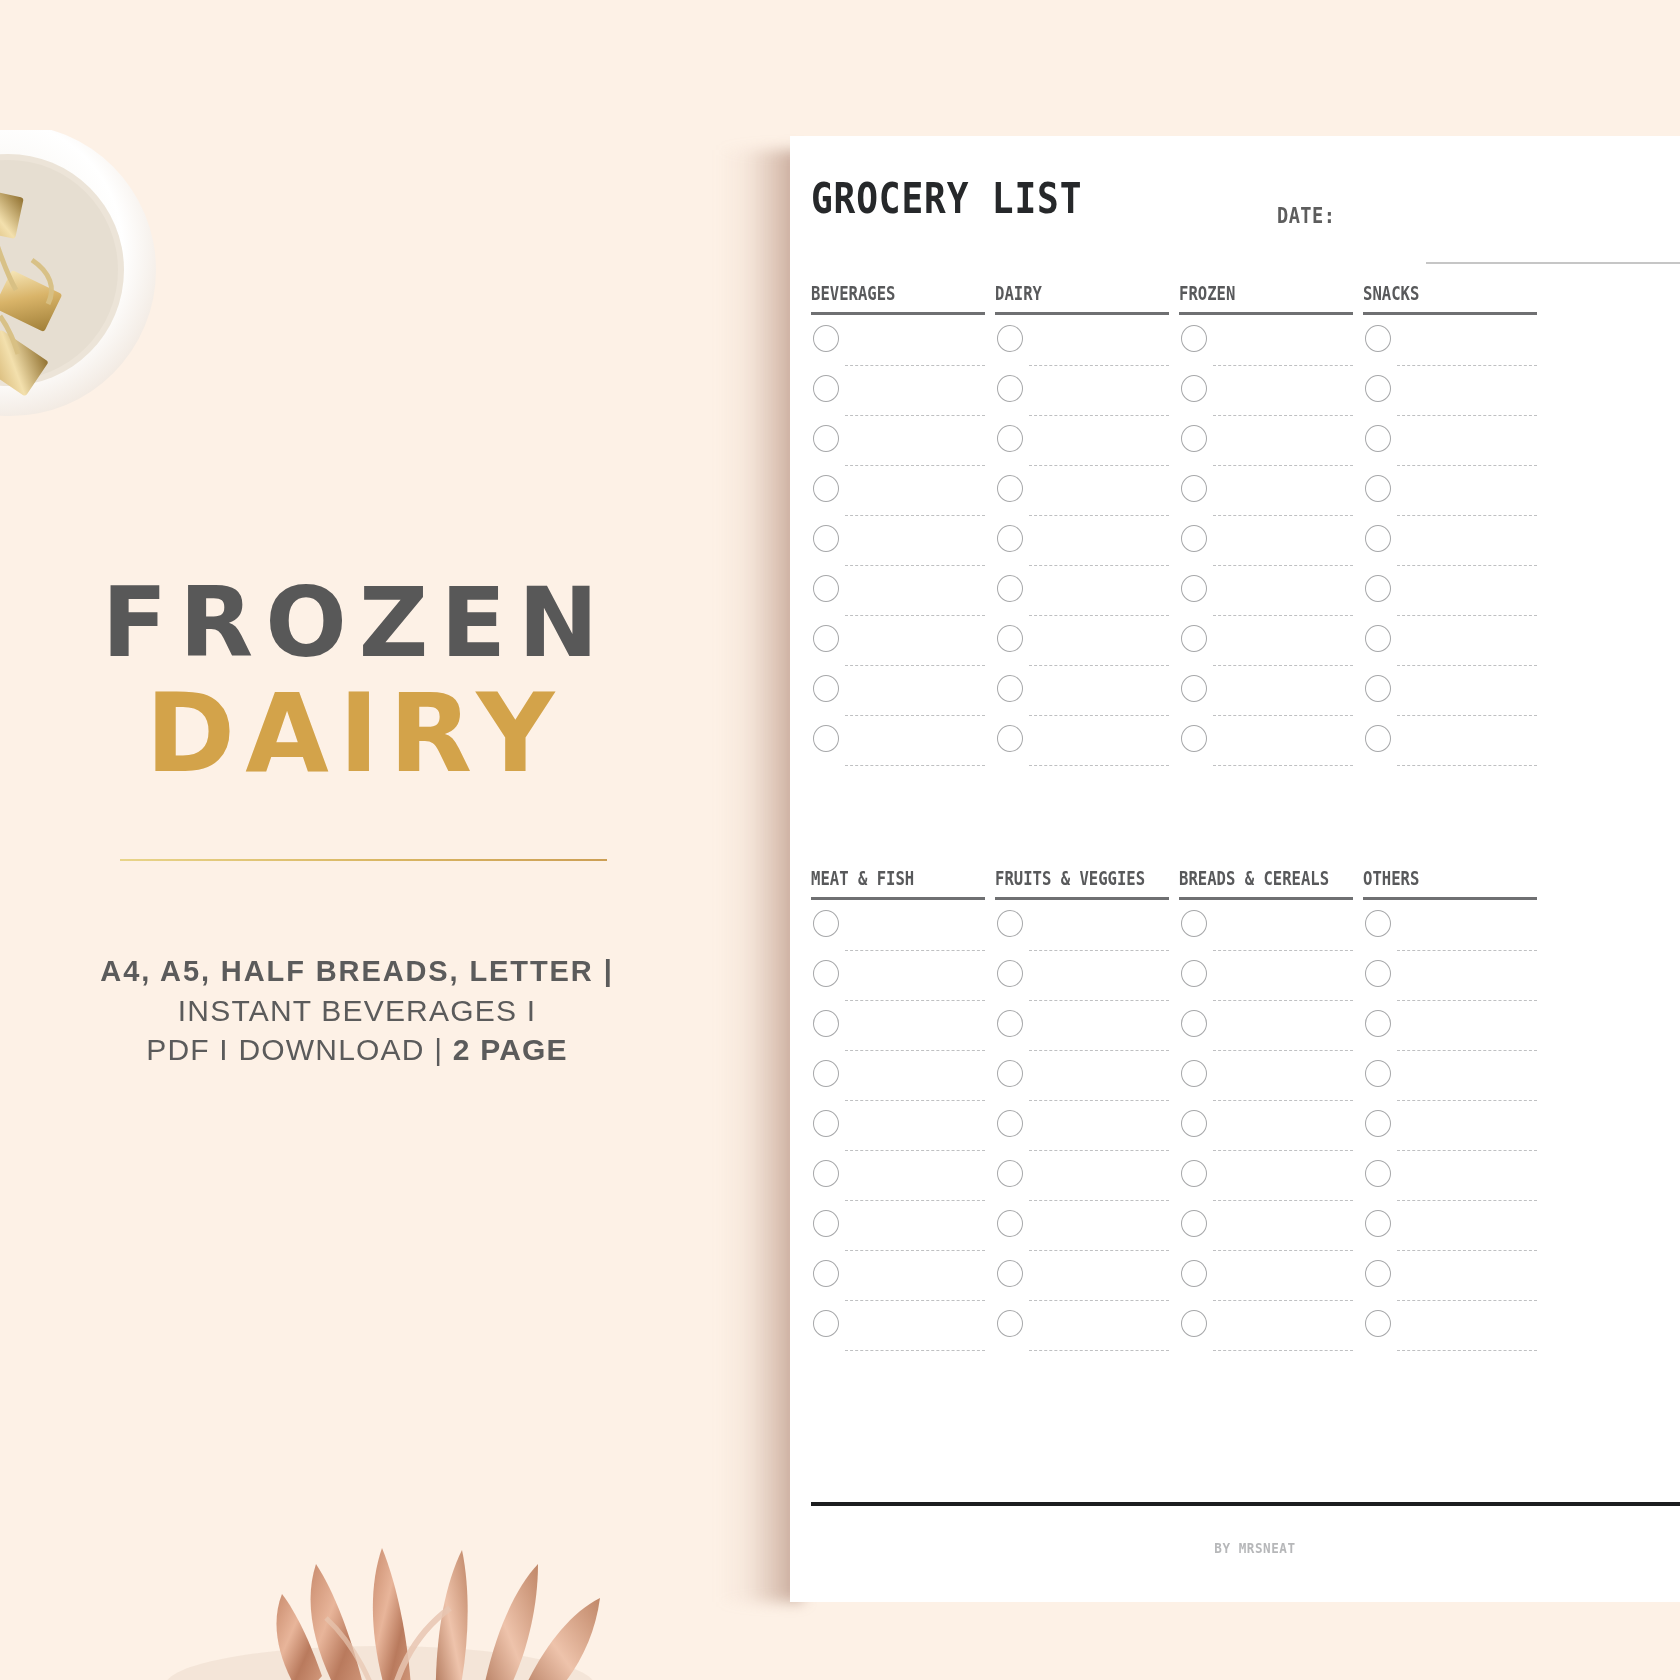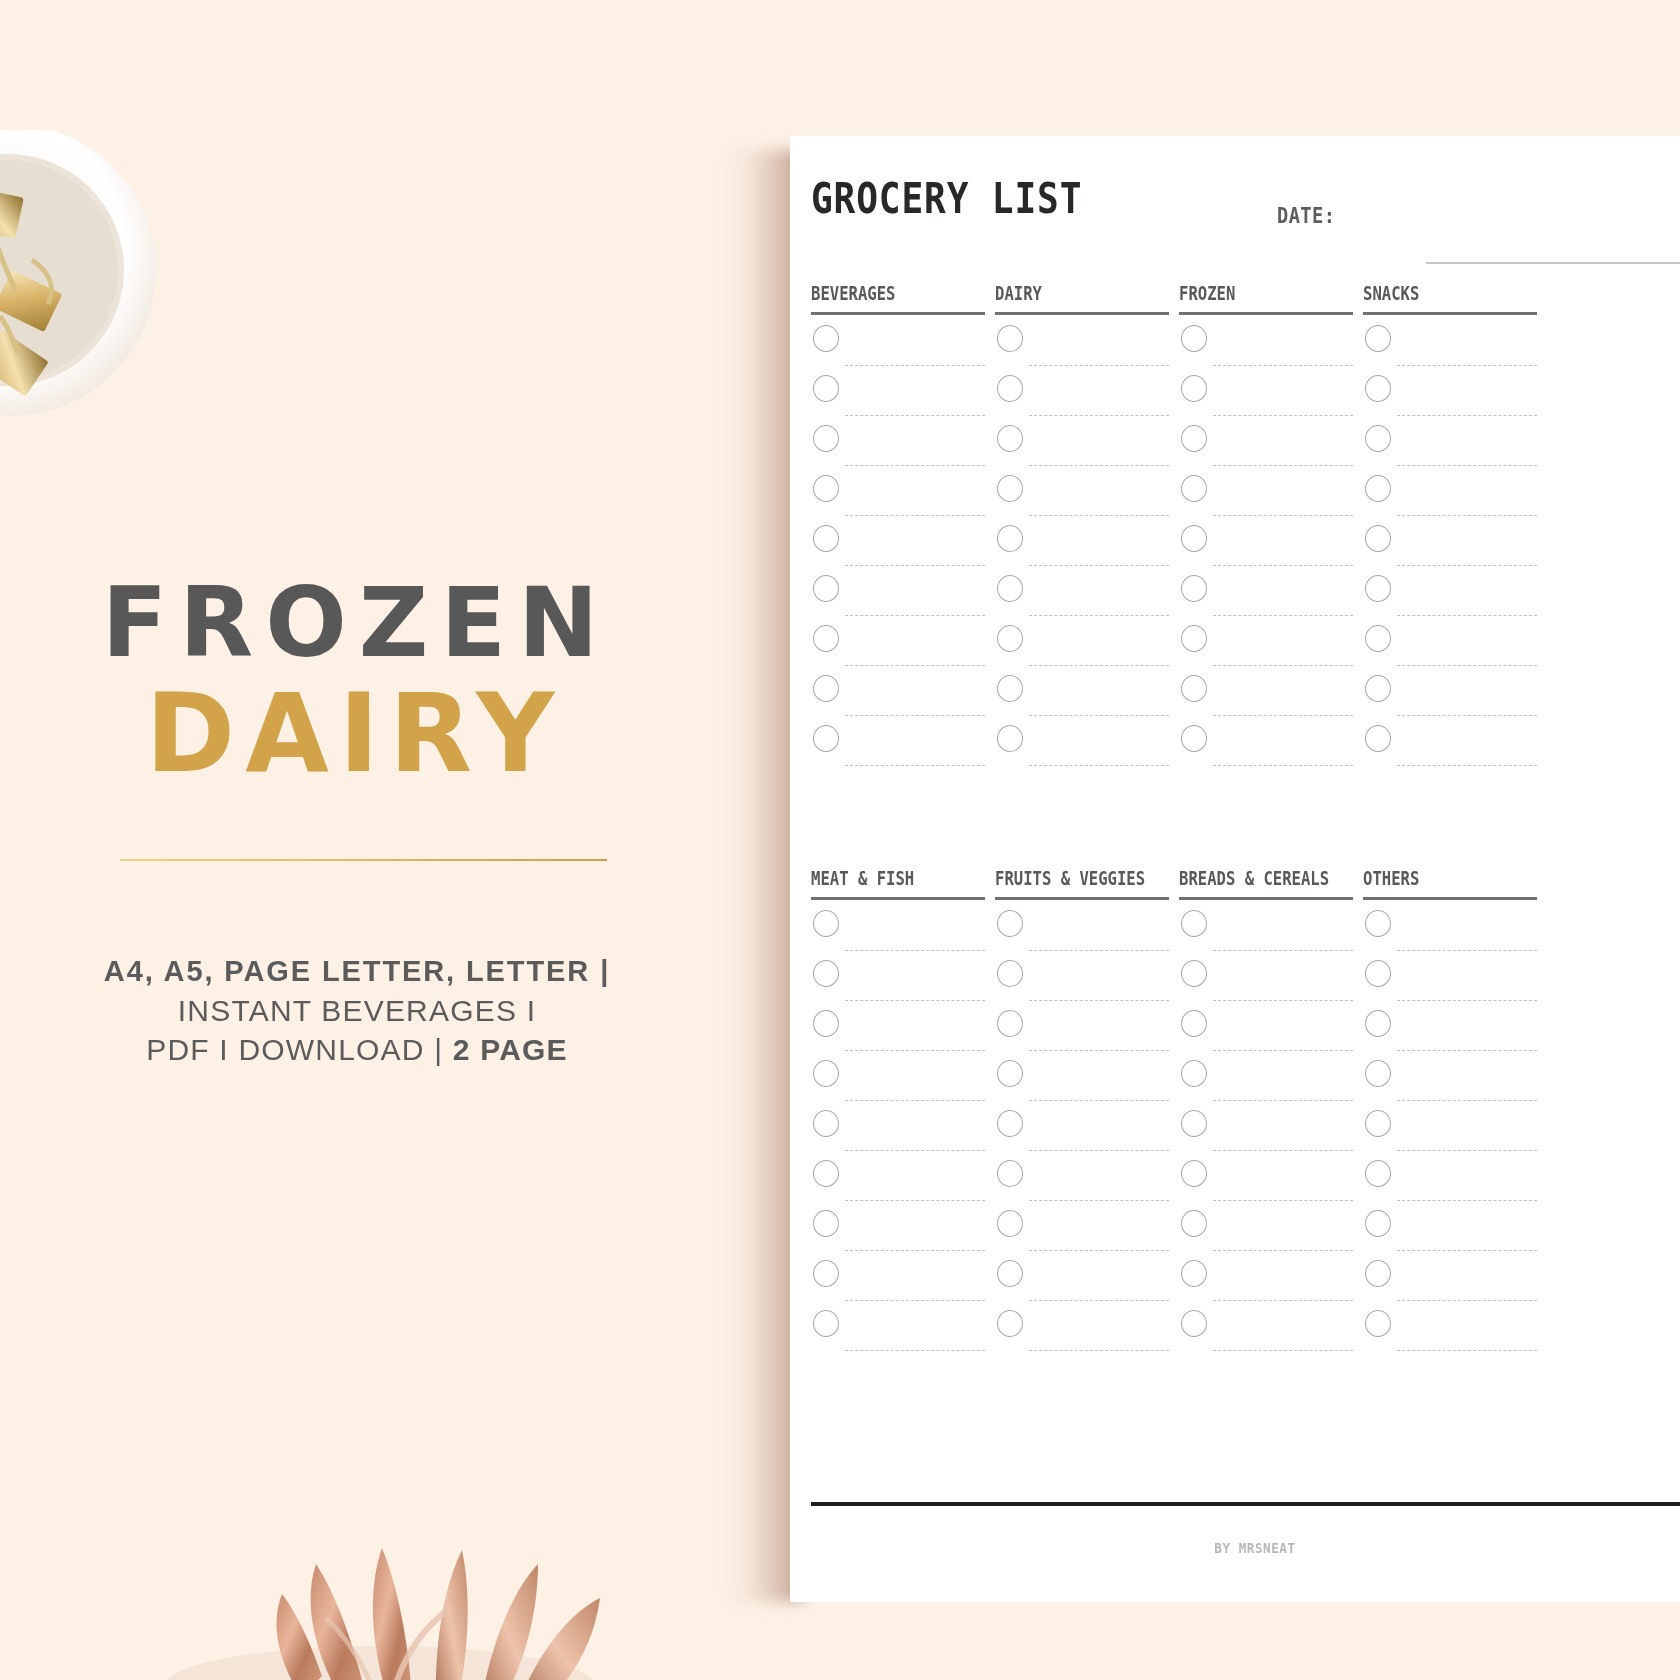--- a/index.html
+++ b/index.html
@@ -355,21 +355,21 @@
   </svg>
 </div>
 
 <div id="left-panel">
   <div id="title-block">
     <div id="title-grocery">FROZEN</div>
     <div id="title-list">DAIRY</div>
   </div>
   <div id="gold-rule"></div>
   <div id="sub-block">
-    <div class="sub-line" id="sub-line-1">A4, A5, PAGE LETTER, LETTER |</div>
+    <div class="sub-line" id="sub-line-1">A4, A5, HALF BREADS, LETTER |</div>
     <div class="sub-line" id="sub-line-2">INSTANT BEVERAGES I</div>
     <div class="sub-line" id="sub-line-3"><span>PDF I DOWNLOAD | </span><b>2 PAGE</b></div>
   </div>
 </div>
 
 <div id="sheet-shadow"></div>
 
 <div id="sheet">
 
   <div id="sheet-head">

